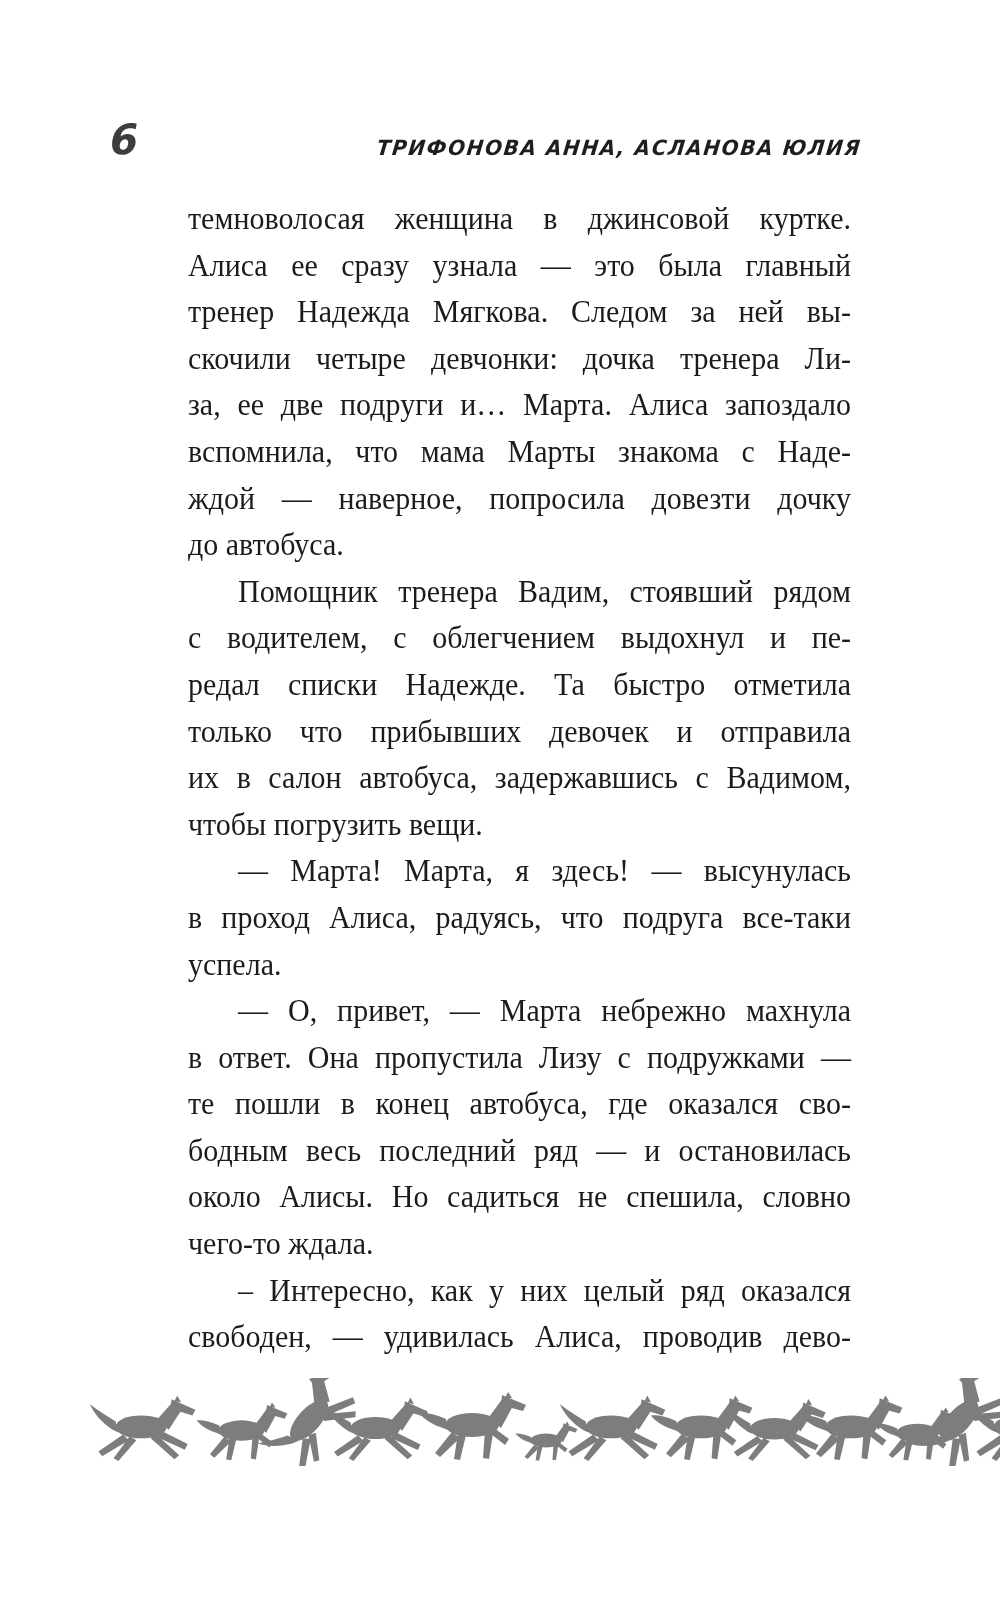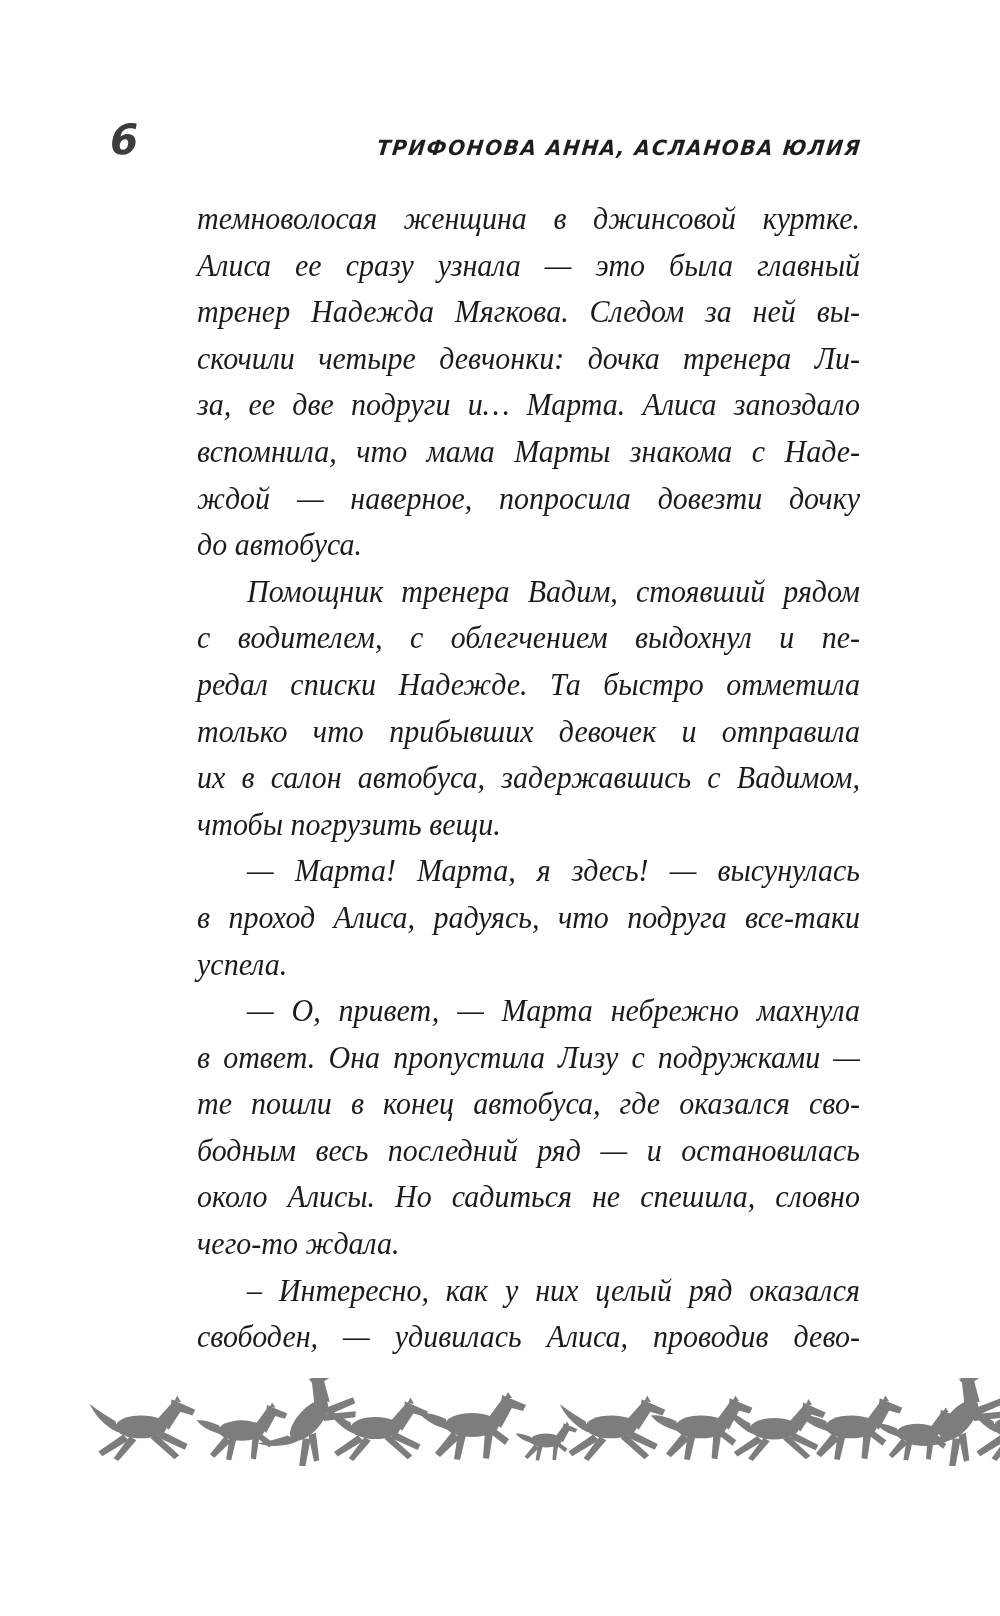--- a/index.html
+++ b/index.html
@@ -33,23 +33,22 @@
     font-weight: bold;
     font-size: 20px;
     letter-spacing: 1.6px;
     color: #1e1e1e;
     transform: skewX(-6deg) scaleY(1.05);
     transform-origin: right center;
     white-space: nowrap;
   }
   .text-block {
     position: absolute;
-    left: 197px; top: 196px;
+    left: 188px; top: 196px;
     width: 663px;
-    font-style: italic;
   }
   .line {
     height: 46.6px;
     line-height: 46.6px;
     font-size: 30px;
     color: #1b1b1b;
     text-align: justify;
     text-align-last: justify;
     white-space: nowrap;
     transform: scaleY(1.05);

